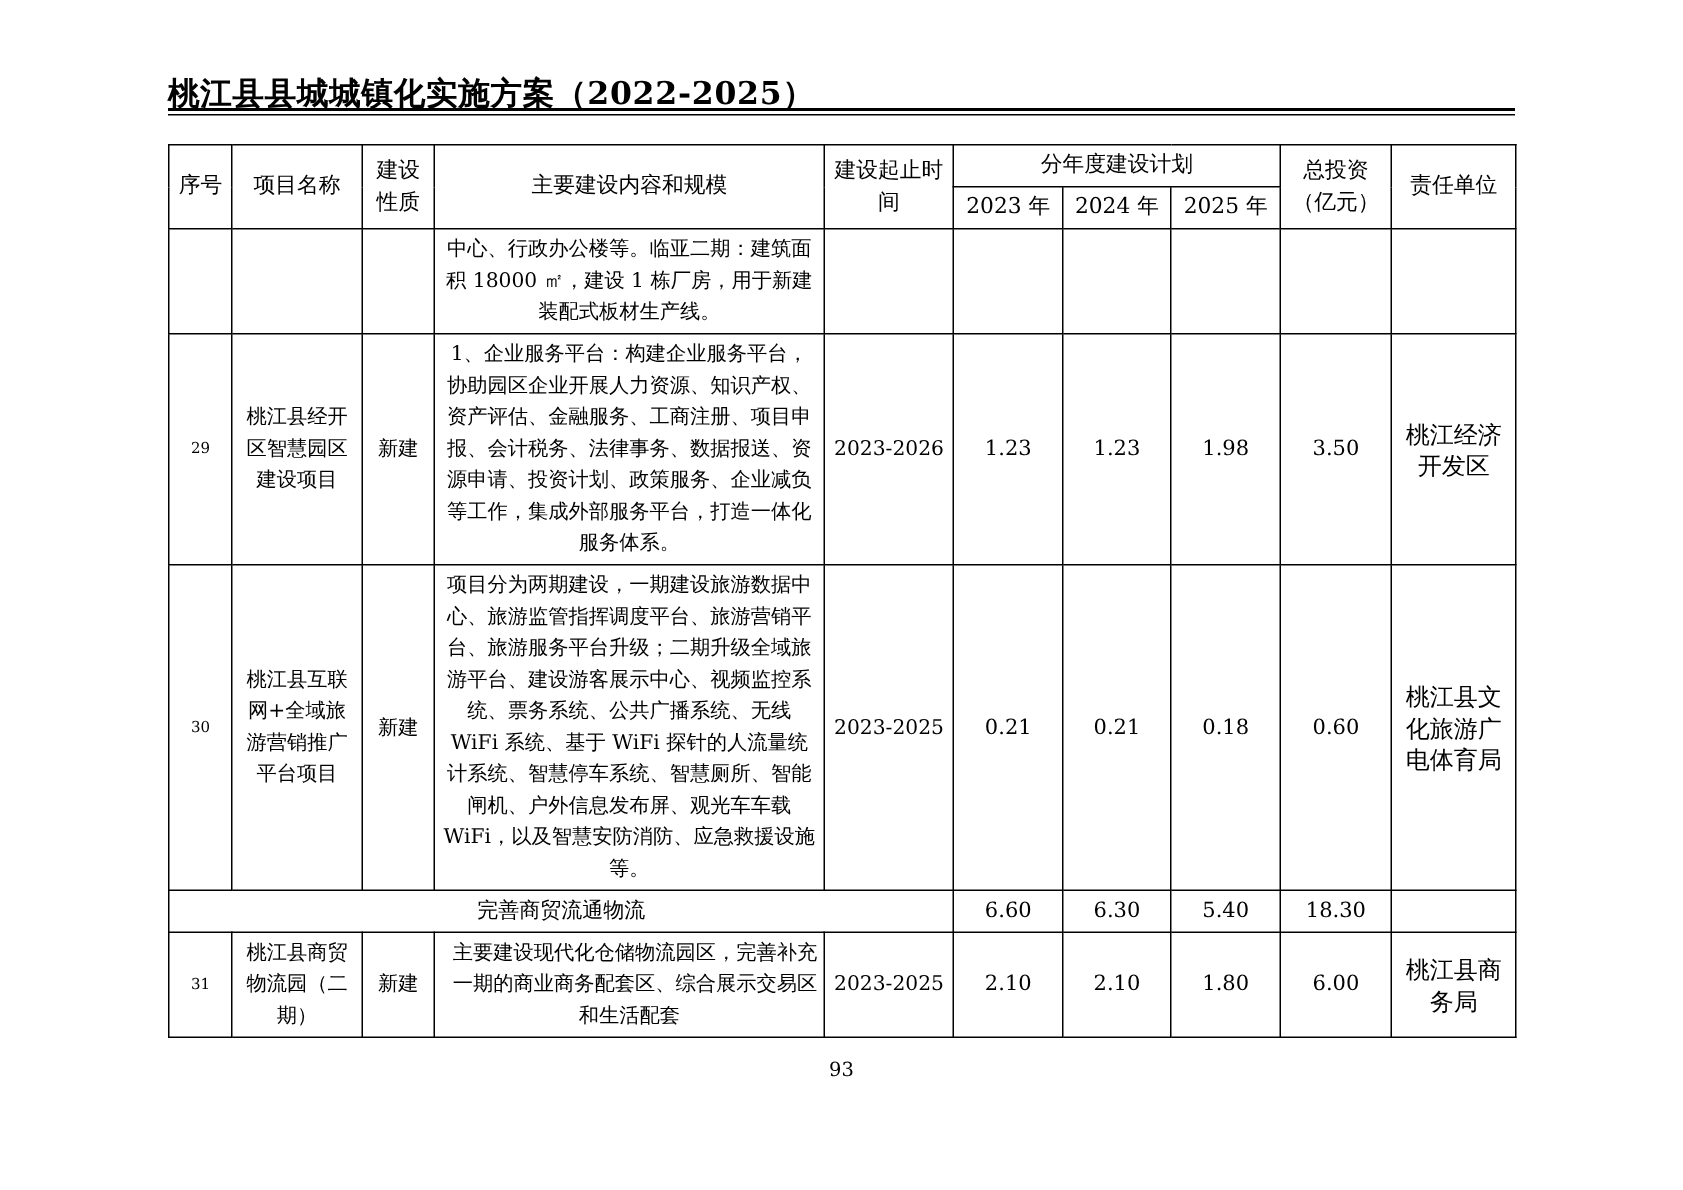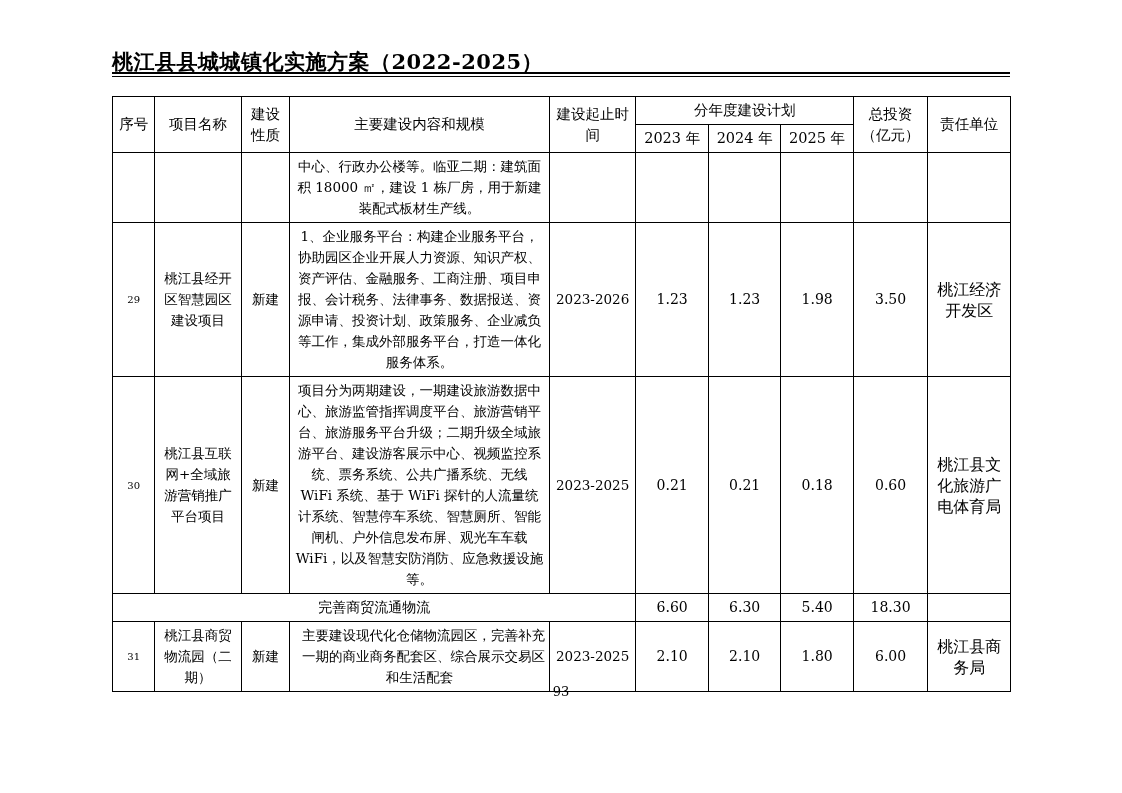--- a/index.html
+++ b/index.html
@@ -99,21 +99,21 @@
   .seq {
     font-size: 10px;
   }
   .unit {
     font-size: 16px;
     line-height: 22px;
   }
   .footer {
     position: absolute;
     left: 0;
-    top: 684px;
+    top: 706px;
     width: 1122px;
     text-align: center;
     font-size: 13px;
   }
 </style>
 </head>
 <body>
 
 <div class="page">
 

